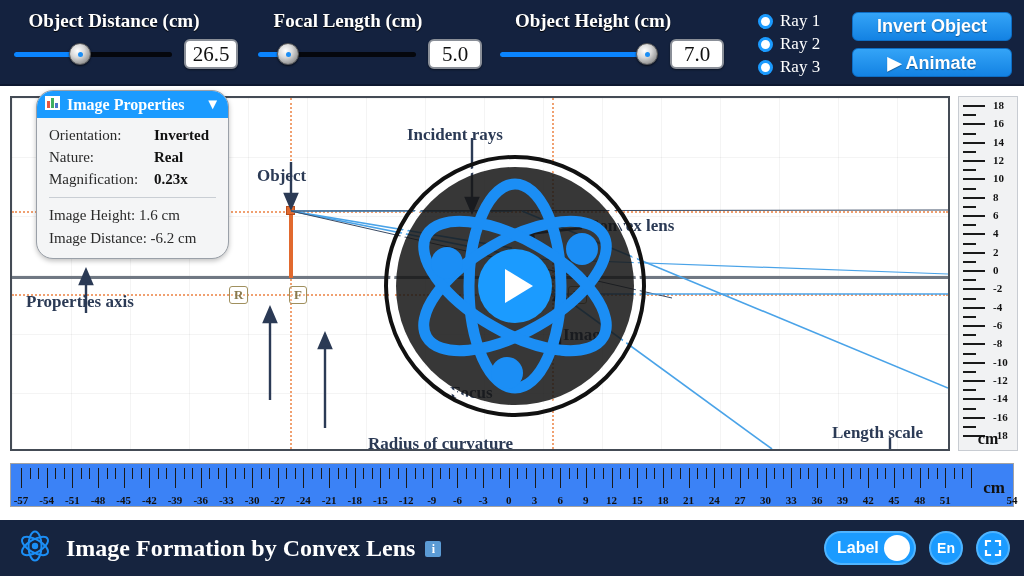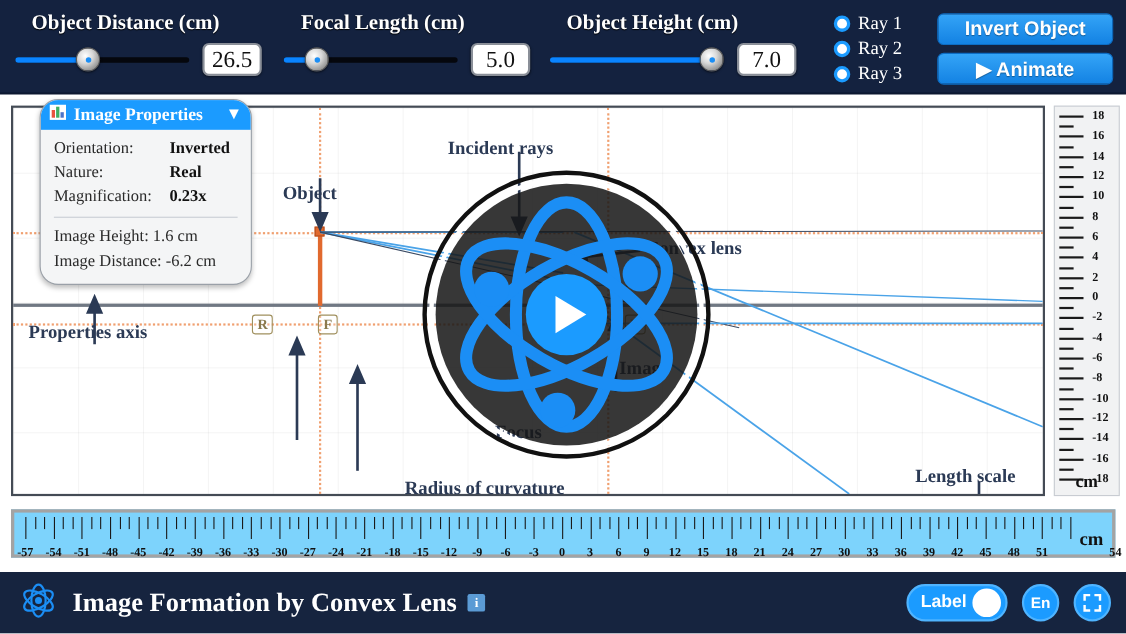--- a/index.html
+++ b/index.html
@@ -143,21 +143,21 @@
     font-size: 11px; font-weight: bold; color: #111; transform: translateY(-50%);
   }
   .vscale .unit {
     position: absolute; bottom: 2px; left: 0; width: 100%; text-align: center;
     font-family: "Liberation Serif", serif; font-weight: bold; font-size: 16px; color: #111;
   }
 
   
   .ruler {
     position: absolute; left: 10px; top: 463px; width: 1004px; height: 44px;
-    background: #7dd3fc; border: 3px solid #a3a3a3;
+    background: #3b82f6; border: 1px solid #a3a3a3;
   }
   .ruler .rticks { position: absolute; left: 10px; top: 4px; width: 950px; height: 22px; }
   .rtick { position: absolute; top: 0; width: 1px; background: #1a1a1a; }
   .rnum {
     position: absolute; top: 26px; font-family: "Liberation Serif", serif;
     font-size: 11px; font-weight: bold; color: #111; transform: translateX(-50%);
   }
   .ruler .unit {
     position: absolute; right: 8px; top: 14px;
     font-family: "Liberation Serif", serif; font-weight: bold; font-size: 17px; color: #111;

